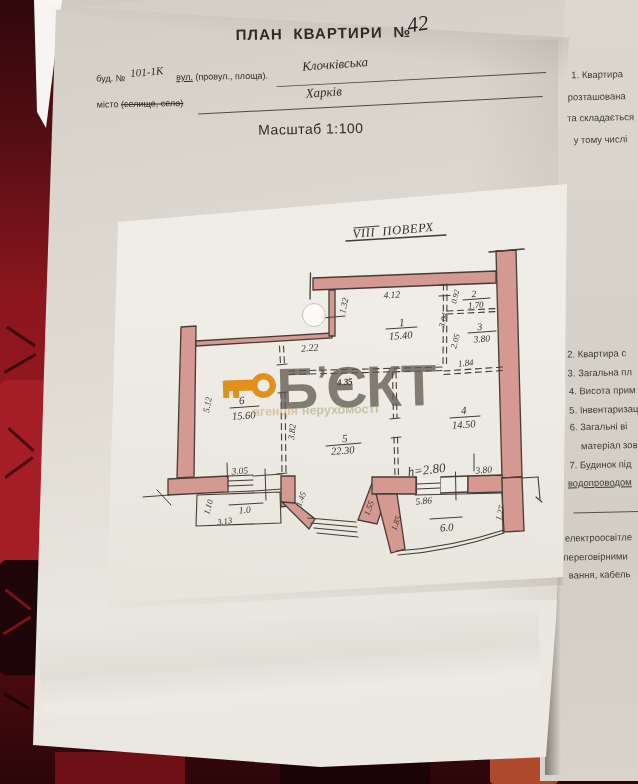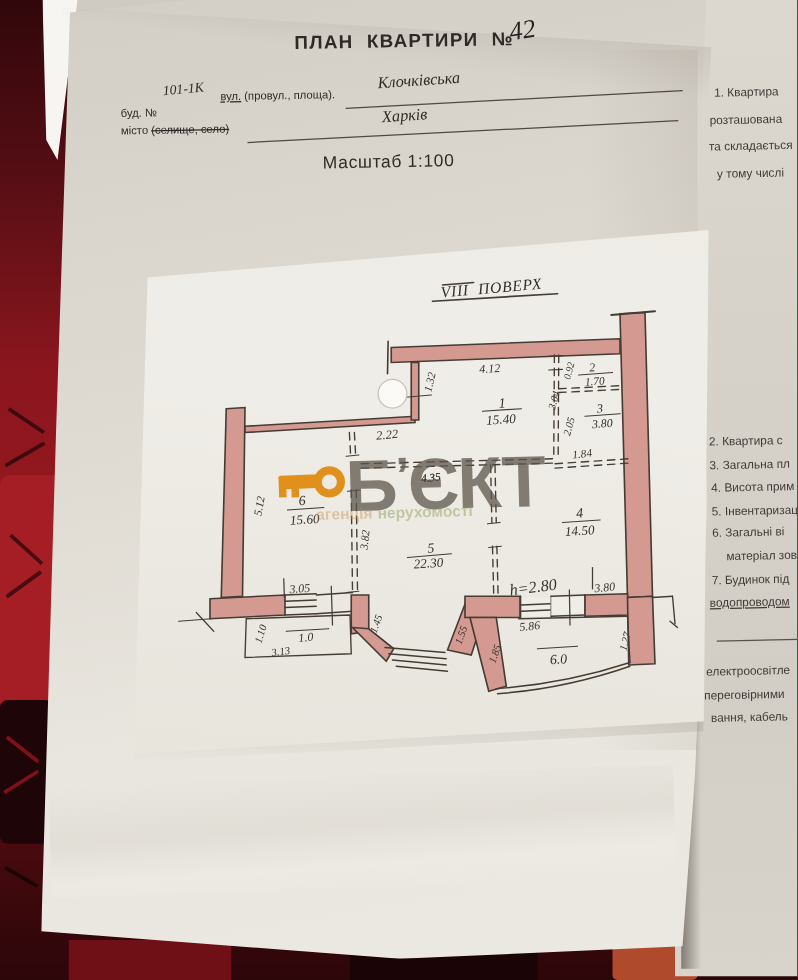--- a/index.html
+++ b/index.html
@@ -74,21 +74,21 @@
 <div class="abs" style="left:40px;top:620px;width:500px;height:90px;background:linear-gradient(178deg,rgba(120,110,95,0) 0%,rgba(120,110,95,0.07) 45%,rgba(255,255,255,0.12) 75%,rgba(120,110,95,0) 100%);transform:rotate(-2deg);"></div>
 
 <div class="abs" style="left:470px;top:40px;width:88px;height:560px;background:linear-gradient(90deg,rgba(120,110,95,0) 0%,rgba(120,110,95,0.10) 100%);"></div>
 
 <div class="abs" style="left:0;top:0;width:638px;height:200px;transform:rotate(-1deg);transform-origin:300px 60px;color:#2e2b27;">
 
   <div class="abs" style="left:236px;top:25px;font-size:15px;font-weight:bold;letter-spacing:1.1px;white-space:nowrap;">ПЛАН&nbsp; КВАРТИРИ&nbsp; №</div>
 
   <div class="abs" style="left:408px;top:14px;font-size:21px;font-family:'Liberation Serif',serif;font-style:italic;transform:rotate(-8deg);color:#262220;">42</div>
 
-  <div class="abs" style="left:96px;top:82px;font-size:9px;white-space:nowrap;">буд. №</div>
+  <div class="abs" style="left:96px;top:70px;font-size:9px;white-space:nowrap;">буд. №</div>
   <div class="abs" style="left:130px;top:63px;font-size:11px;font-family:'Liberation Serif',serif;font-style:italic;transform:rotate(-4deg);white-space:nowrap;">101-1К</div>
   <div class="abs" style="left:176px;top:70px;font-size:9px;white-space:nowrap;"><u>вул.</u> (провул., площа).</div>
 
   <div class="abs" style="left:302px;top:57px;font-size:13px;font-family:'Liberation Serif',serif;font-style:italic;transform:rotate(-3deg);white-space:nowrap;">Клочківська</div>
 
   <div class="abs" style="left:276px;top:81px;width:270px;height:1.2px;background:#4d4a45;transform:rotate(-2deg);"></div>
 
   <div class="abs" style="left:96px;top:96px;font-size:9px;white-space:nowrap;">місто <span style="text-decoration:line-through;">(селище, село)</span></div>
 
   <div class="abs" style="left:305px;top:85px;font-size:13px;font-family:'Liberation Serif',serif;font-style:italic;transform:rotate(-3deg);white-space:nowrap;">Харків</div>

